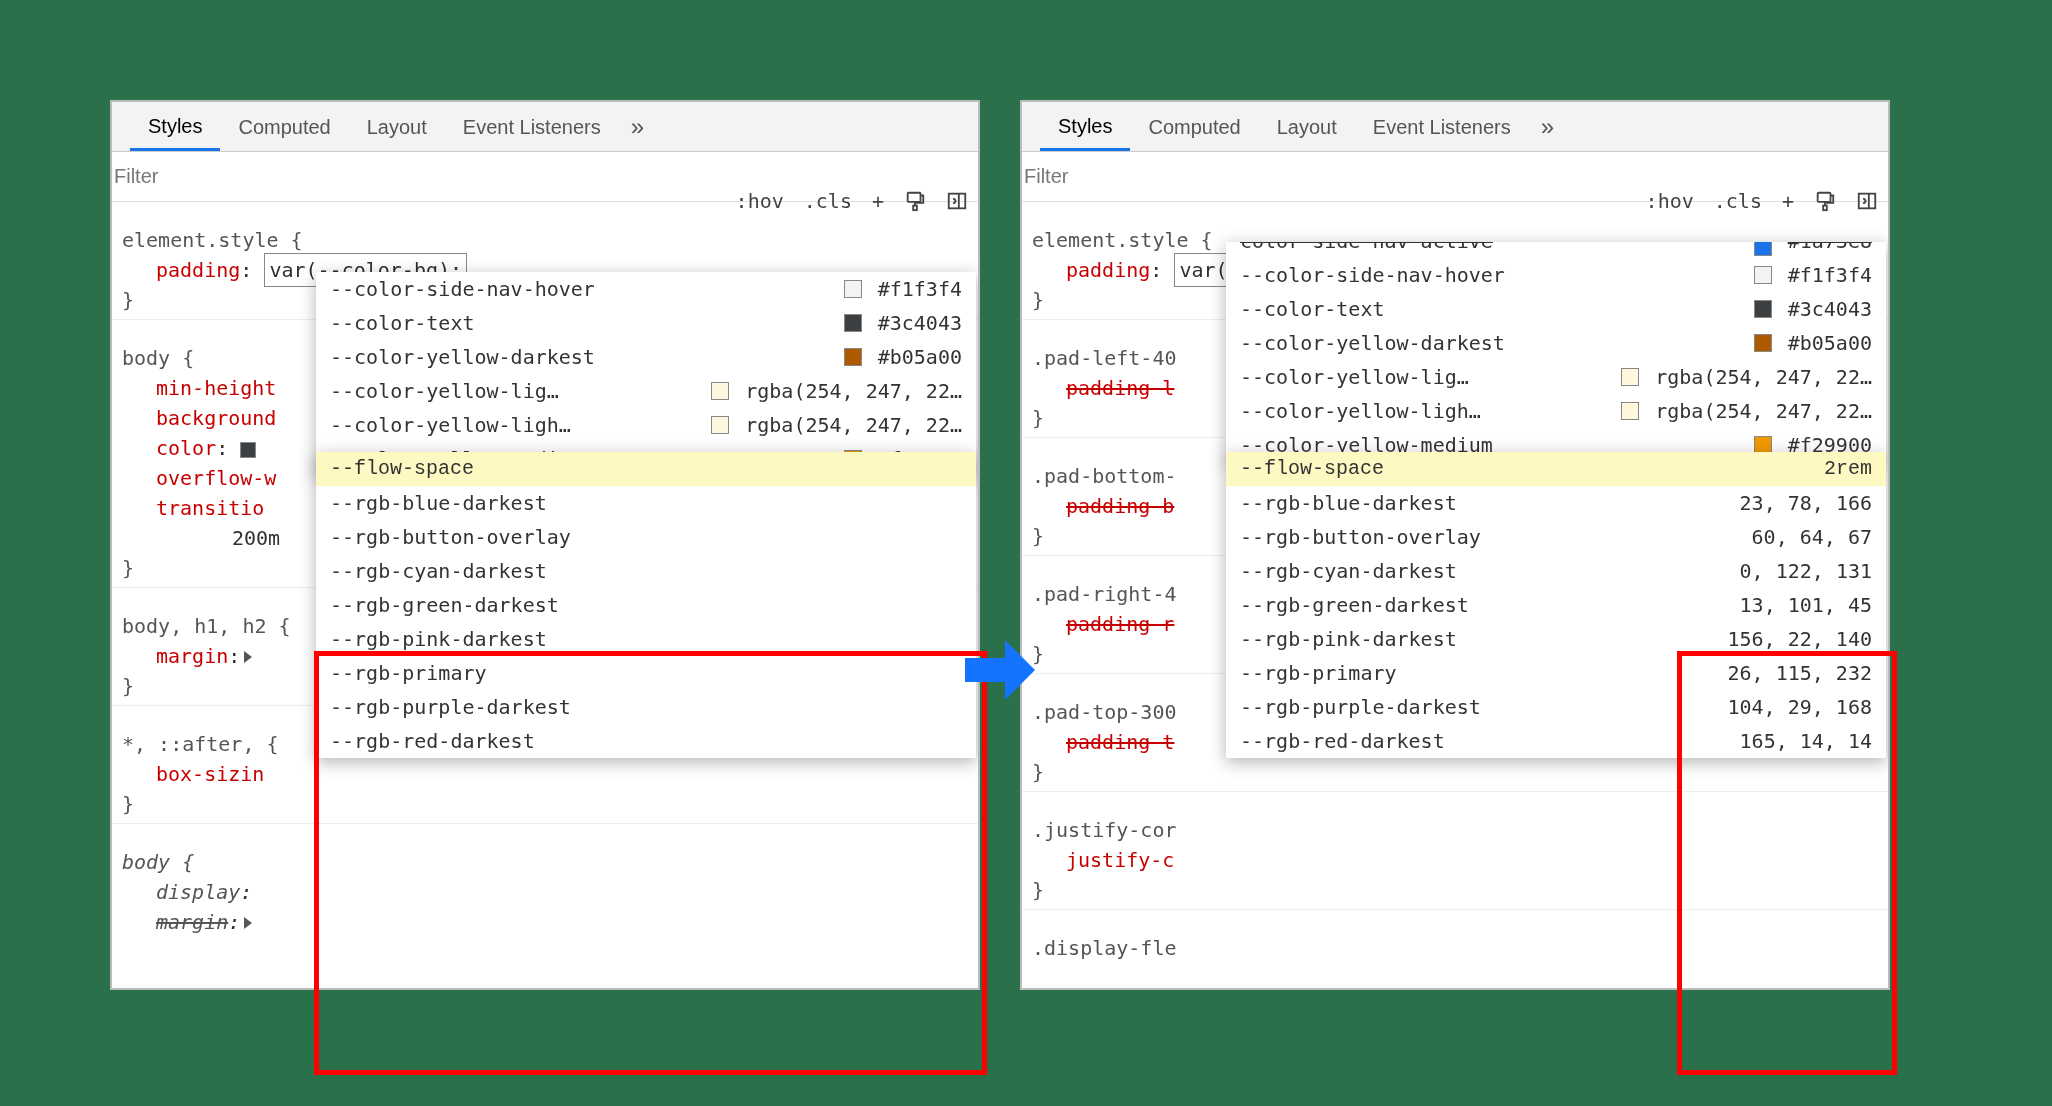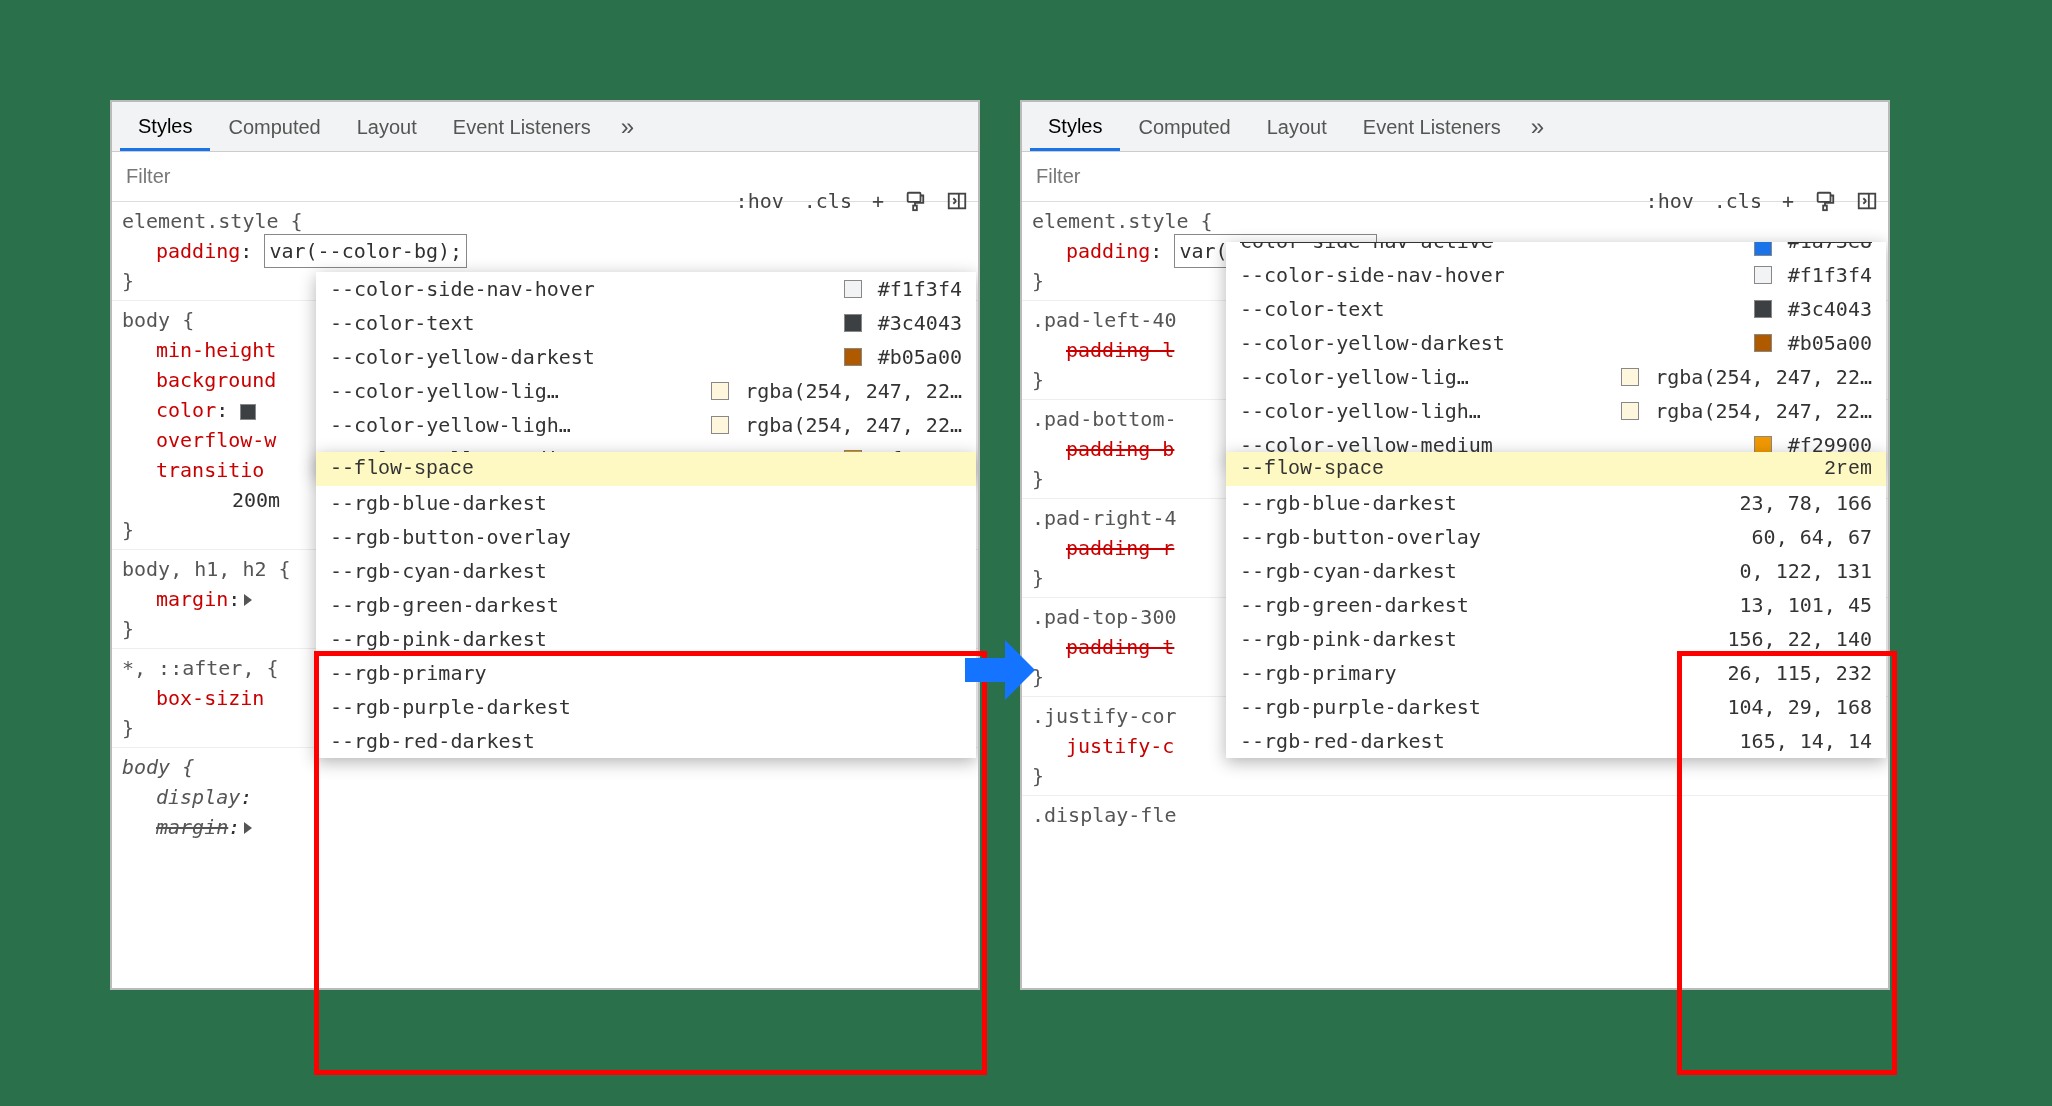--- a/index.html
+++ b/index.html
@@ -22,21 +22,21 @@
   }
   .panel-left { left: 110px; top: 100px; width: 870px; height: 890px; }
   .panel-right { left: 1020px; top: 100px; width: 870px; height: 890px; }
 
   .tabs {
     display: flex;
     align-items: center;
     background: #f1f3f4;
     border-bottom: 1px solid #ccc;
     height: 50px;
-    padding: 0 8px;
+    padding: 0 18px;
     font-size: 20px;
   }
   .tab {
     padding: 12px 18px 10px;
     color: #555;
     cursor: pointer;
   }
   .tab.active {
     color: #000;
     font-weight: 500;
@@ -48,21 +48,21 @@
     display: flex;
     align-items: center;
     border-bottom: 1px solid #ddd;
     height: 50px;
     font-size: 20px;
   }
   .filter {
     flex: 1;
     height: 100%;
     border: none;
-    padding: 0 14px;
+    padding: 0 2px;
     font-size: 20px;
     color: #555;
   }
   .filter::placeholder { color: #777; }
   .tbtn {
     padding: 0 10px;
     color: #444;
     font-family: monospace;
     font-size: 20px;
     cursor: pointer;
@@ -78,20 +78,21 @@
     overflow: hidden;
     font-family: "Menlo","Consolas",monospace;
     font-size: 20px;
     line-height: 1.5;
     color: #303030;
     position: relative;
   }
   .rule-block {
     border-bottom: 1px solid #eee;
     padding: 4px 10px 4px 10px;
+    margin-top: 19px;
   }
   .selector { color: #555; }
   .brace { color: #555; }
   .prop-line { padding-left: 34px; }
   .prop { color: #c80000; }
   .prop.struck { text-decoration: line-through; }
   .val { color: #303030; }
   .pv-input {
     font-family: inherit;
     font-size: inherit;

